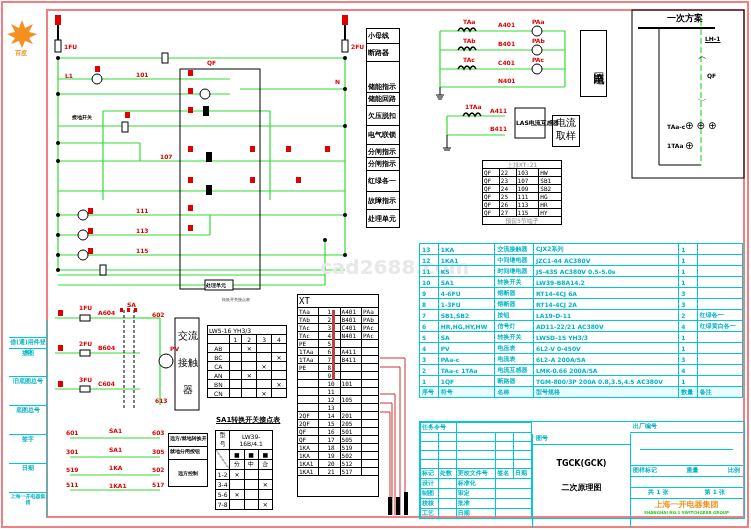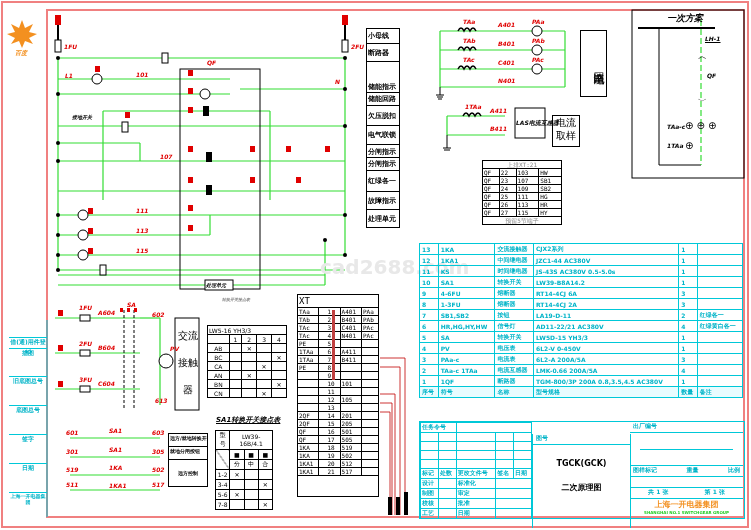--- a/index.html
+++ b/index.html
@@ -1,19 +1,19 @@
 <!DOCTYPE html>
 <html><head>
 <meta charset="utf-8">
 <style>
   html,body{margin:0;padding:0;background:#fff;}
   body{width:751px;height:530px;position:relative;overflow:hidden;font-family:"DejaVu Sans",sans-serif;}
   #canvas{position:absolute;left:0;top:0;width:751px;height:530px;}
   .abs{position:absolute;}
-  .lbl{position:absolute;font-size:7px;font-weight:bold;color:#000;white-space:nowrap;line-height:1;font-style:italic;}
+  .lbl{position:absolute;font-size:7px;font-weight:bold;color:#000;white-space:nowrap;line-height:1;}
   .red{color:#e00000;font-size:6px;font-weight:bold;}
   .sect{position:absolute;left:366px;width:32px;border:1px solid #000;background:#fff;}
   .sect div{border-bottom:1px solid #000;font-size:7px;font-weight:bold;padding-left:1px;display:flex;align-items:center;overflow:hidden;white-space:nowrap;}
   table{border-collapse:collapse;}
   .xt td{border:1px solid #000;font-size:6px;height:7px;padding:0 1px;font-family:"DejaVu Sans Mono",monospace;line-height:7px;white-space:nowrap;}
   .bom td{border:1px solid #00c8d8;color:#00b4c8;font-size:6px;height:10px;padding:0 2px;white-space:nowrap;font-weight:bold;}
   .stb td{border:1px solid #000;font-size:6px;height:8px;padding:0 1px;text-align:center;}
   .sw td{border:1px solid #000;font-size:6px;height:9px;padding:0 1px;text-align:center;}
   .tb td{border:1px solid #00c8d8;color:#00b4c8;font-size:6px;padding:0 1px;height:8px;white-space:nowrap;font-weight:bold;}
   .side{position:absolute;left:9px;width:38px;border-top:1px solid #00c8d8;color:#00b4c8;font-size:6px;text-align:center;font-weight:bold;}

